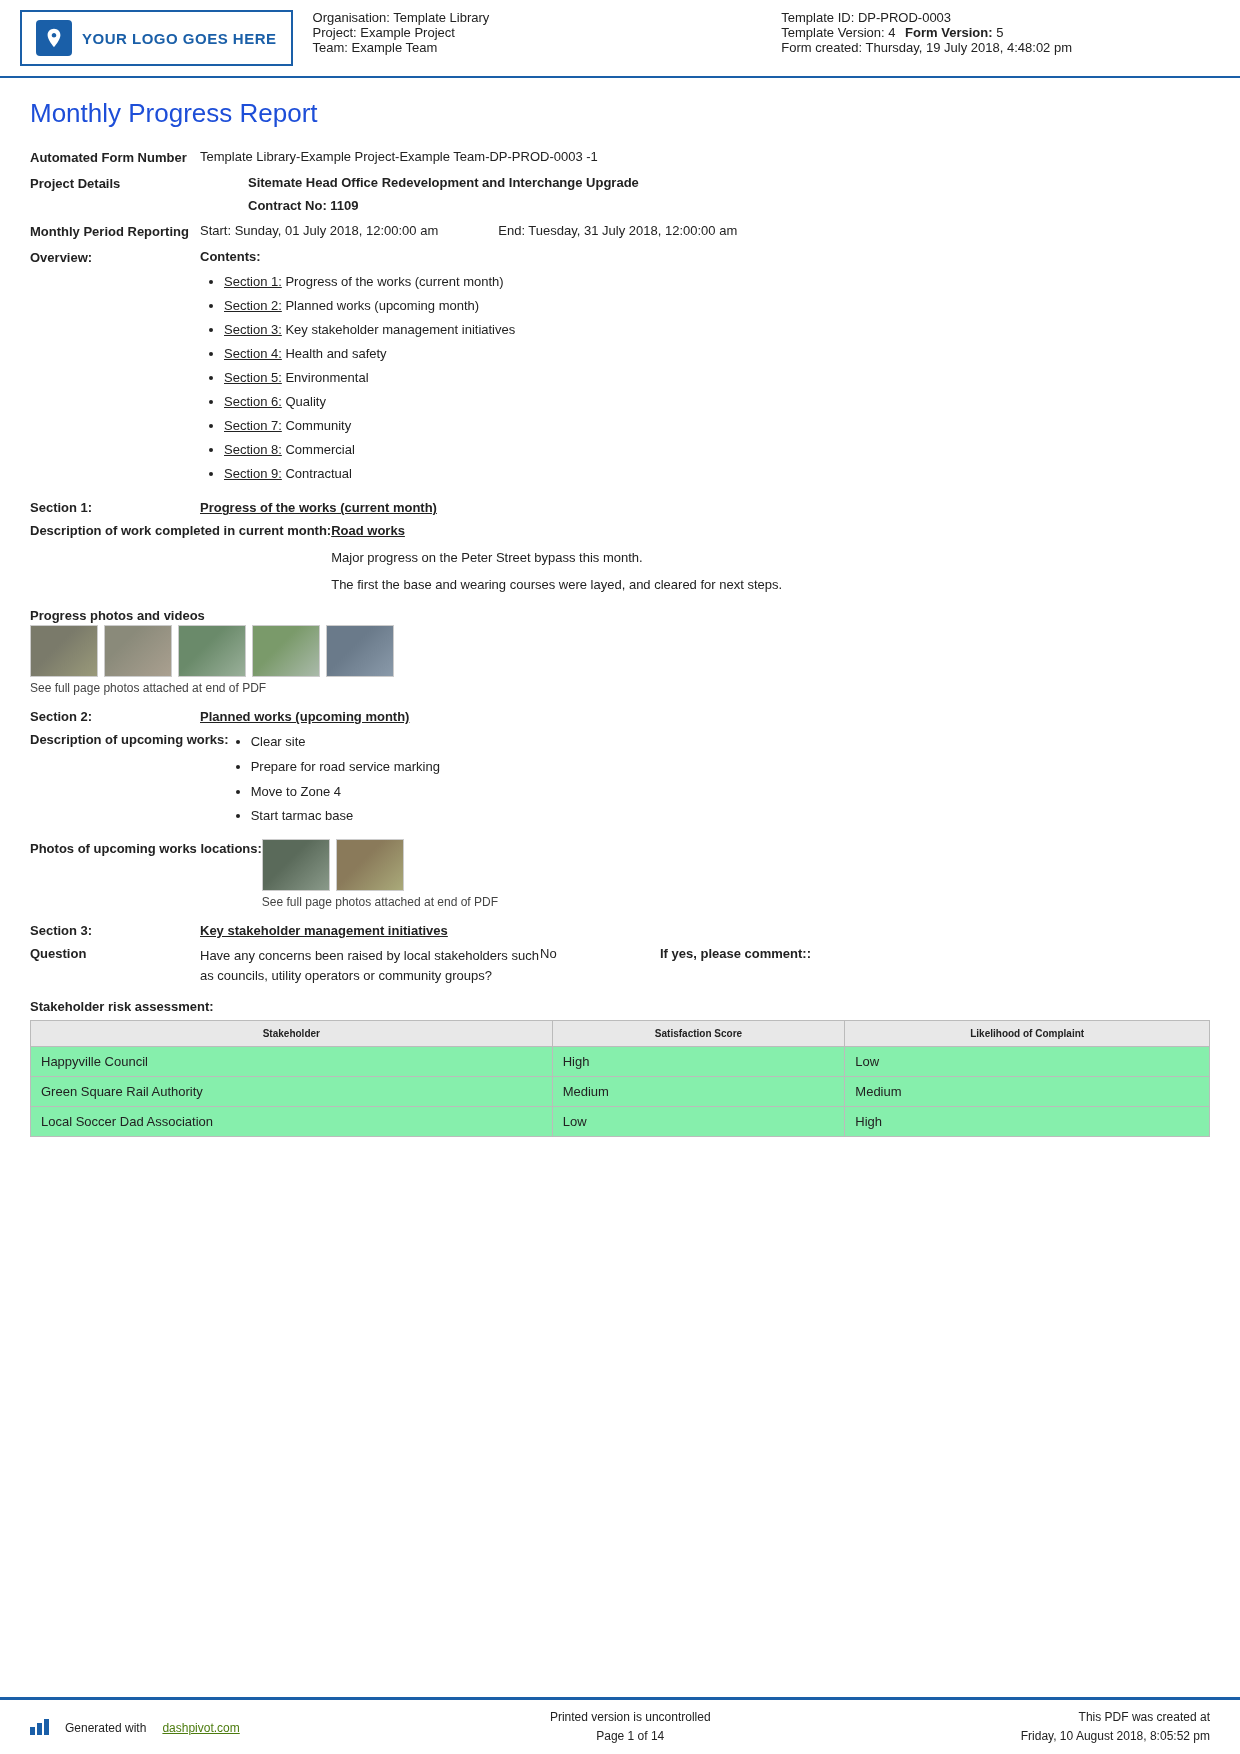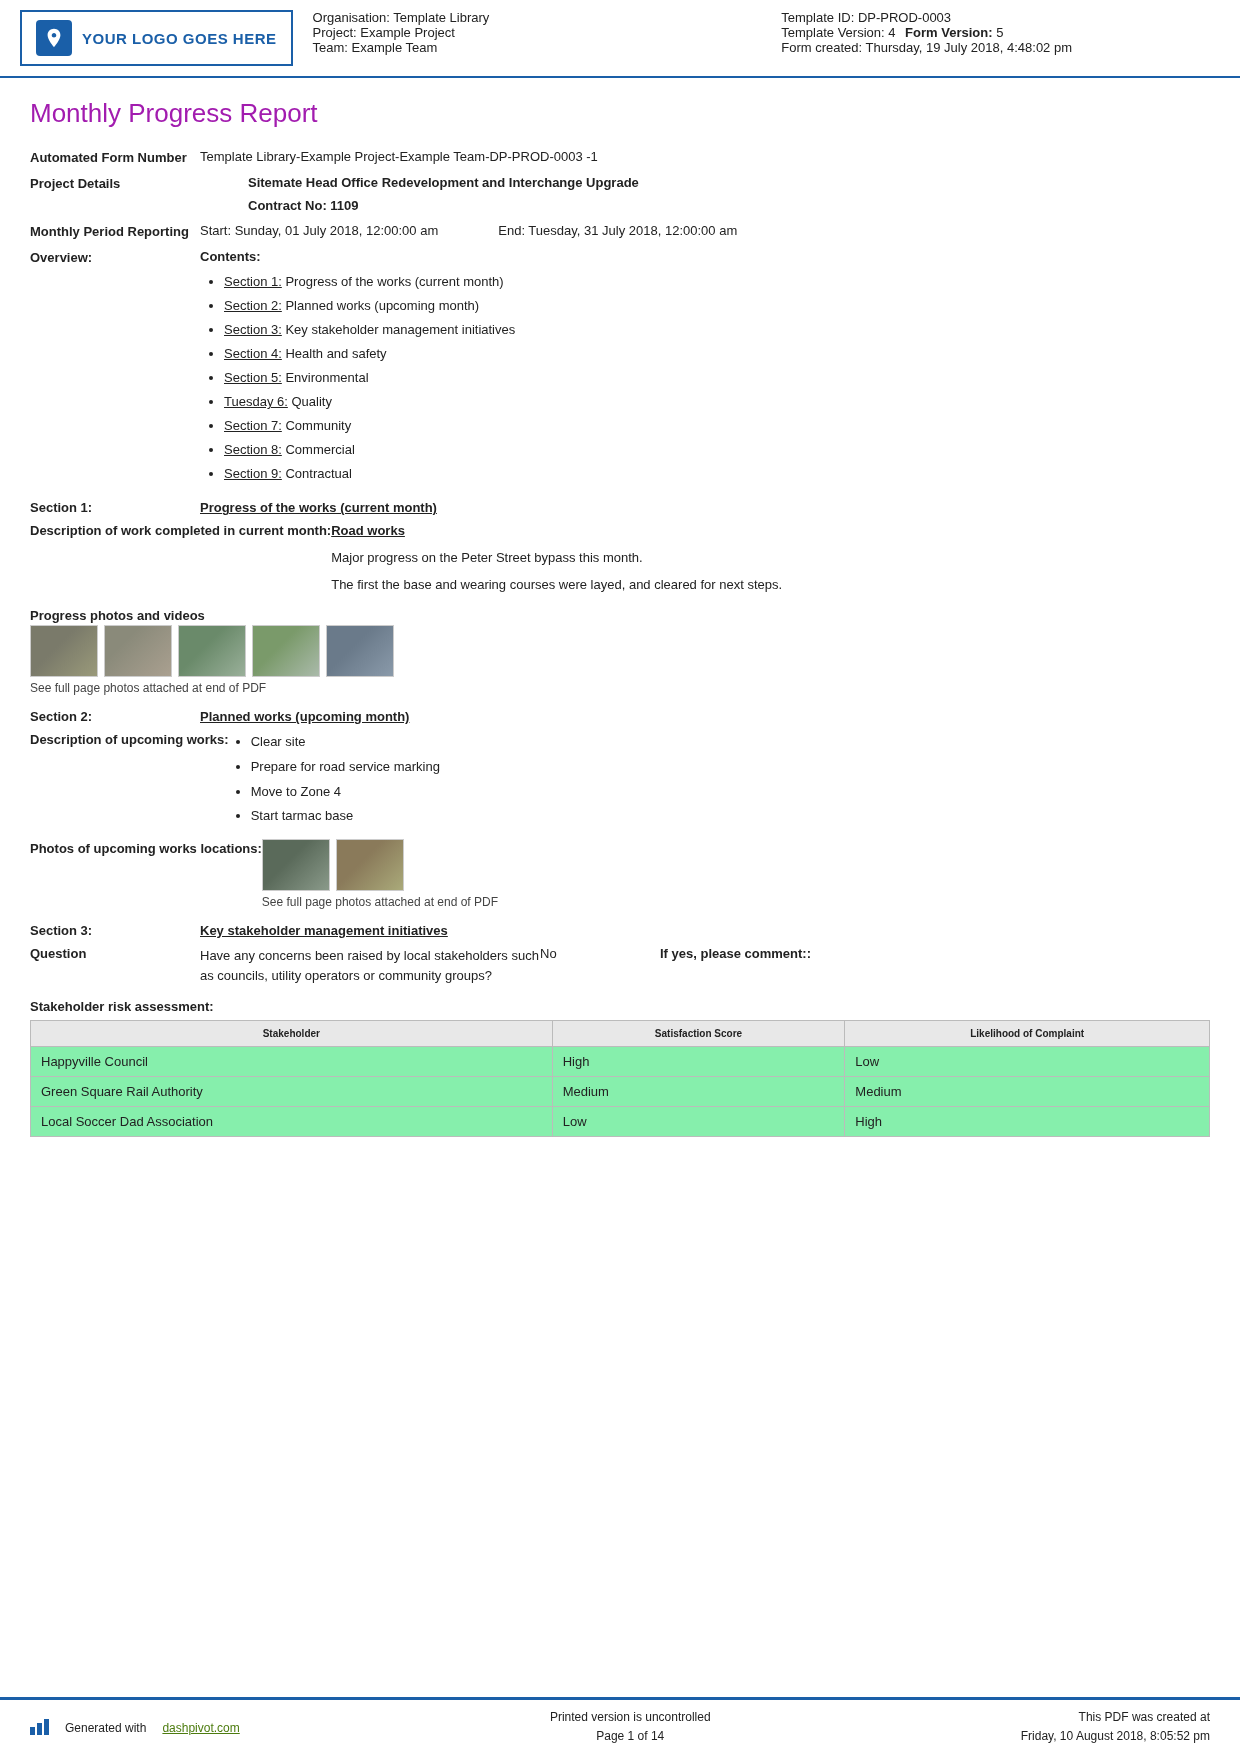--- a/index.html
+++ b/index.html
@@ -64,21 +64,21 @@
       flex: 1;
     }
     
     .content {
       padding: 20px 30px 0 30px;
       flex: 1;
     }
     .report-title {
       font-size: 26px;
       font-weight: normal;
-      color: #a21caf;
+      color: #1d4ed8;
       margin-bottom: 16px;
       padding-bottom: 4px;
     }
     
     .info-row {
       display: flex;
       margin-bottom: 10px;
       align-items: flex-start;
     }
     .info-label {
@@ -365,21 +365,21 @@
     <div class="info-row" style="margin-top:8px;">
       <div class="info-label">Overview:</div>
       <div class="info-value">
         <div style="font-weight:bold; margin-bottom:4px;">Contents:</div>
         <ul class="contents-list" id="contents-list">
         <li><a href="#">Section 1:</a><span> Progress of the works (current month)</span></li>
             <li><a href="#">Section 2:</a><span> Planned works (upcoming month)</span></li>
             <li><a href="#">Section 3:</a><span> Key stakeholder management initiatives</span></li>
             <li><a href="#">Section 4:</a><span> Health and safety</span></li>
             <li><a href="#">Section 5:</a><span> Environmental</span></li>
-            <li><a href="#">Tuesday 6:</a><span> Quality</span></li>
+            <li><a href="#">Section 6:</a><span> Quality</span></li>
             <li><a href="#">Section 7:</a><span> Community</span></li>
             <li><a href="#">Section 8:</a><span> Commercial</span></li>
             <li><a href="#">Section 9:</a><span> Contractual</span></li>
           </ul>
       </div>
     </div>
 
     <div class="section-header-row">
       <div class="section-label">Section 1:</div>
       <div class="section-title">Progress of the works (current month)</div>

